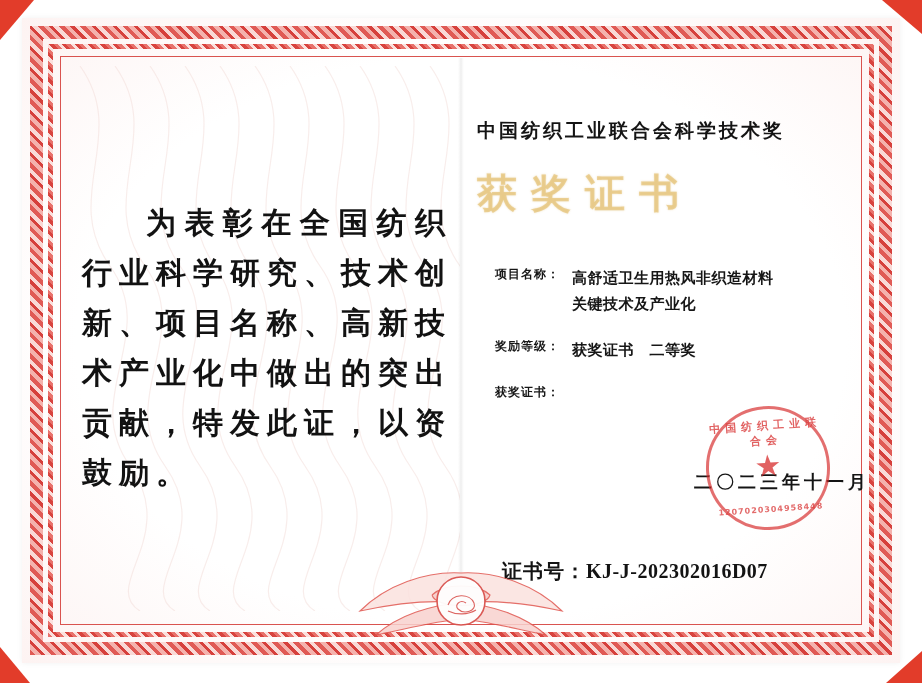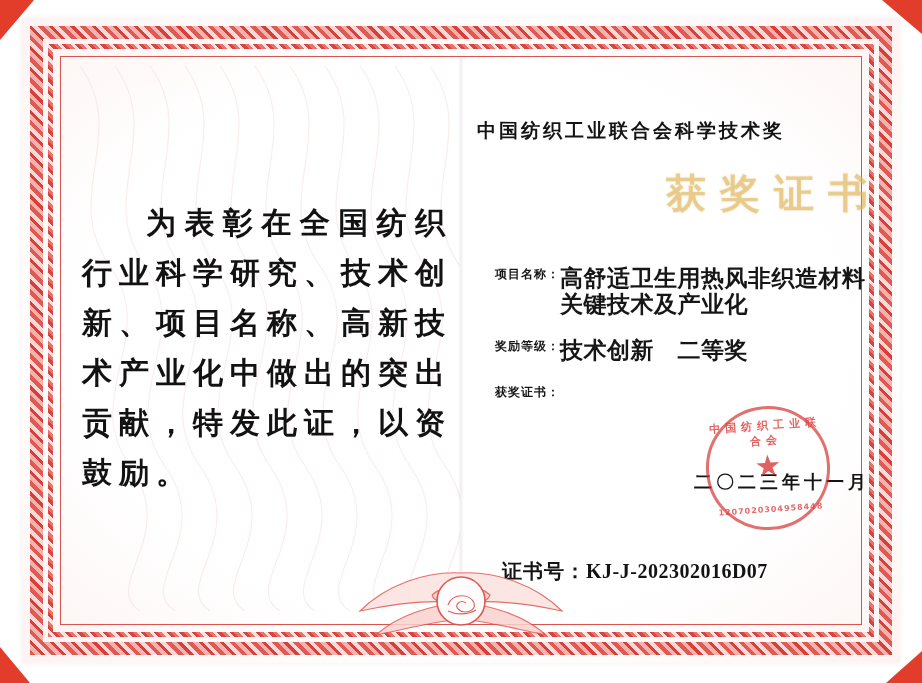--- a/index.html
+++ b/index.html
@@ -151,21 +151,21 @@
     font-family: "DejaVu Serif", "Liberation Serif", serif;
     font-size: 19px;
     font-weight: 700;
     letter-spacing: 3px;
     color: #141414;
     text-align: left;
     white-space: nowrap;
   }
   .award-title {
     margin-top: 22px;
-    text-align: right;
+    text-align: left;
     font-family: "DejaVu Serif", "Liberation Serif", serif;
     font-size: 40px;
     font-weight: 700;
     letter-spacing: 14px;
     color: rgba(226, 186, 96, 0.55);
     text-shadow: 0 0 2px rgba(210,160,60,0.35);
     filter: blur(0.4px);
   }
 
   .fields {
@@ -181,23 +181,23 @@
     flex: 0 0 auto;
     font-family: "DejaVu Serif", "Liberation Serif", serif;
     font-size: 12px;
     font-weight: 700;
     letter-spacing: 1px;
     color: #161616;
     white-space: nowrap;
     padding-top: 1px;
   }
   .field-value {
-    margin-left: 0;
-    font-family: "DejaVu Serif", "Liberation Serif", serif;
-    font-size: 23px;
+    margin-left: 12px;
+    font-family: "DejaVu Serif", "Liberation Serif", serif;
+    font-size: 15px;
     font-weight: 700;
     letter-spacing: 0.5px;
     color: #161616;
     line-height: 26px;
   }
   .field-value .line2 {
     display: block;
   }
 
   
@@ -333,21 +333,21 @@
         <div class="field-row">
           <div class="field-label">项目名称：</div>
           <div class="field-value">
             <span>高舒适卫生用热风非织造材料</span>
             <span class="line2">关键技术及产业化</span>
           </div>
         </div>
 
         <div class="field-row">
           <div class="field-label">奖励等级：</div>
-          <div class="field-value">技术创新　二等奖</div>
+          <div class="field-value">获奖证书　二等奖</div>
         </div>
 
         <div class="field-row">
           <div class="field-label">获奖证书：</div>
         </div>
 
       </div>
 
       <div class="date-line">二〇二三年十一月</div>
 

